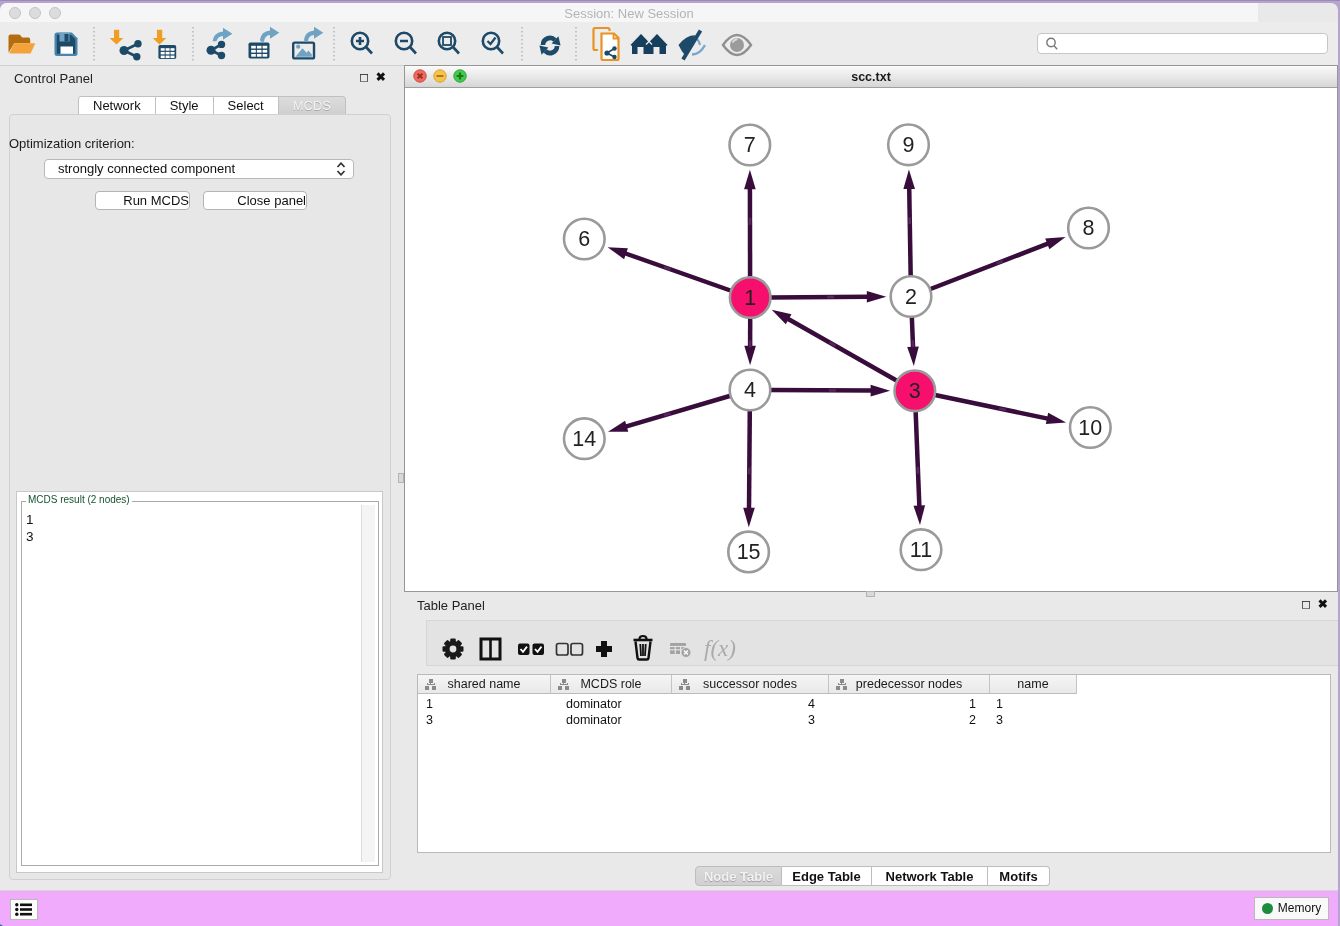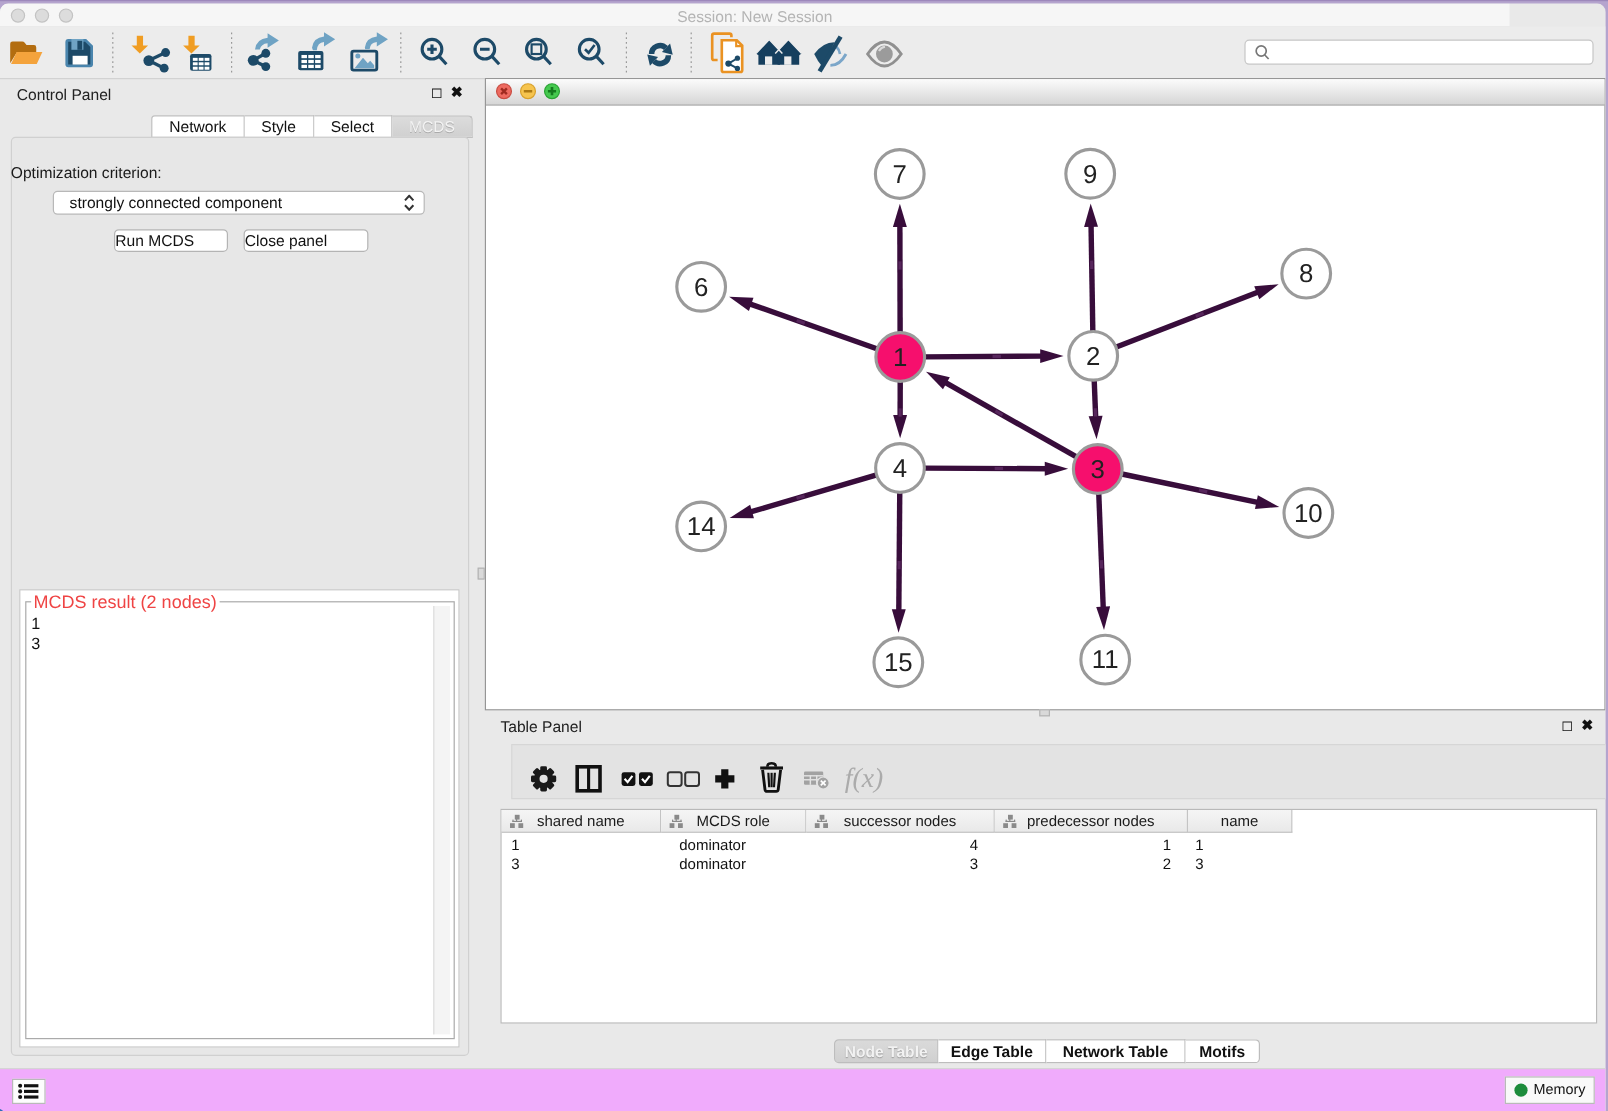--- a/index.html
+++ b/index.html
@@ -8,29 +8,29 @@
 #titlebar{position:absolute;left:0;top:0;width:1258px;height:19px;background:#f6f6f6;border-bottom:1px solid #dcdcdc;}
 .tl{position:absolute;top:4px;width:12px;height:12px;border-radius:50%;background:#dcdcdc;border:1px solid #c3c3c3;box-sizing:border-box;}
 #wtitle{position:absolute;left:0;right:0;top:3px;text-align:center;font-size:13px;color:#b4b4b4;}
 #toolbar{position:absolute;left:0;top:19px;width:1338px;height:43px;background:#ececec;border-bottom:1px solid #d2d2d2;}
 #searchbox{position:absolute;left:1037px;top:11px;width:289px;height:19px;background:#fff;border:1px solid #c6c6c6;border-radius:4px;}
 
 #cp-head{position:absolute;left:14px;top:68px;font-size:13px;color:#222;}
 .winbtns{position:absolute;font-size:12px;color:#111;}
 .tabs{position:absolute;display:flex;}
 .tab{height:17px;line-height:17px;font-size:13px;color:#111;background:#fff;border:1px solid #c0c0c0;border-left:none;padding:0 14px;text-align:center;}
-.tab.first{border-left:1px solid #c0c0c0;border-radius:3px 0 0 0;margin-left:48px;}
+.tab.first{border-left:1px solid #c0c0c0;border-radius:3px 0 0 0;}
 .tab.sel{background:linear-gradient(#dcdcdc,#d0d0d0);color:#f3f3f3;text-shadow:0 1px 0 #aaa;border-radius:0 4px 0 0;}
 #cp-content{position:absolute;left:9px;top:111px;width:382px;height:766px;background:#e7e7e7;border:1px solid #d0d0d0;border-radius:4px;box-sizing:border-box;}
 #optlabel{position:absolute;left:9px;width:382px;top:133px;text-align:left;font-size:13px;color:#1a1a1a;}
 #combo{position:absolute;left:44px;top:156px;width:310px;height:20px;background:#fff;border:1px solid #b8b8b8;border-radius:4px;box-sizing:border-box;font-size:13px;color:#111;line-height:18px;padding-left:13px;}
-.btn{position:absolute;height:19px;background:#fff;border:1px solid #b4b4b4;border-radius:4px;box-sizing:border-box;font-size:13px;color:#111;text-align:left;line-height:17px;}
+.btn{position:absolute;height:19px;background:#fff;border:1px solid #b4b4b4;border-radius:4px;box-sizing:border-box;font-size:13px;color:#111;text-align:right;line-height:17px;}
 #resultbox{position:absolute;left:16px;top:488px;width:367px;height:382px;background:#fff;border:1px solid #c8c8c8;box-sizing:border-box;}
 #fieldset{position:absolute;left:4px;top:9px;right:3px;bottom:6px;border:1px solid #aaa;}
-#legend{position:absolute;left:4px;top:-8px;background:#fff;font-size:15px;color:#ef4444;padding:0 2px;}
+#legend{position:absolute;left:4px;top:-8px;background:#fff;font-size:10px;color:#14532d;padding:0 2px;}
 #mcdstext{position:absolute;left:4px;top:9px;font-size:13.5px;color:#111;line-height:17px;}
 #mcdsscroll{position:absolute;right:3px;top:3px;bottom:3px;width:13px;background:#f4f4f4;border-left:1px solid #ddd;}
 
 #netwin{position:absolute;left:404px;top:62px;width:934px;height:527px;border:1px solid #969696;background:#fff;box-sizing:border-box;}
 #nettitle{position:absolute;left:0;top:0;width:100%;height:22px;background:linear-gradient(#fbfbfb,#d6d6d6);border-bottom:1px solid #a0a0a0;box-sizing:border-box;}
 #netname{position:absolute;left:0;right:0;top:4px;text-align:center;font-size:12.5px;font-weight:bold;color:#1a1a1a;}
 
 #tp{position:absolute;left:404px;top:591px;width:934px;height:294px;}
 #tp-head{position:absolute;left:13px;top:4px;font-size:13px;color:#222;}
 #tp-toolbar{position:absolute;left:22px;top:26px;width:921px;height:44px;background:#e3e3e3;border:1px solid #d6d6d6;}
@@ -247,20 +247,21 @@
   <div id="netwin">
     <div id="nettitle">
       <svg width="70" height="22" viewBox="0 0 70 22" style="position:absolute;left:0;top:0;">
         <circle cx="15" cy="10" r="6.2" fill="#ee6a60" stroke="#c94d43" stroke-width="1"></circle>
         <path d="M12.6,7.6 L17.4,12.4 M17.4,7.6 L12.6,12.4" stroke="#a02a20" stroke-width="2"></path>
         <circle cx="35" cy="10" r="6.2" fill="#f6c44e" stroke="#d8a12c" stroke-width="1"></circle>
         <line x1="31.5" y1="10" x2="38.5" y2="10" stroke="#ad7a13" stroke-width="2.2"></line>
         <circle cx="55" cy="10" r="6.2" fill="#46c94f" stroke="#2ba334" stroke-width="1"></circle>
         <path d="M51.6,10 L58.4,10 M55,6.6 L55,13.4" stroke="#157a1e" stroke-width="2.2"></path>
       </svg>
+      <div id="netname">scc.txt</div>
     </div>
     <svg id="graph" style="position:absolute;left:0;top:22px;" width="932" height="503" viewBox="405.5 88 932 503">
       <g stroke="#380d3b" stroke-width="4.5">
         <line x1="750.6" y1="278.0" x2="750.4" y2="187.2"></line>
         <line x1="732.3" y1="291.0" x2="624.6" y2="253.0"></line>
         <line x1="770.2" y1="297.4" x2="869.3" y2="296.8"></line>
         <line x1="750.7" y1="317.0" x2="750.6" y2="347.8"></line>
         <line x1="911.2" y1="277.0" x2="909.7" y2="187.0"></line>
         <line x1="929.7" y1="289.5" x2="1049.6" y2="243.2"></line>
         <line x1="912.3" y1="316.0" x2="913.6" y2="348.6"></line>

